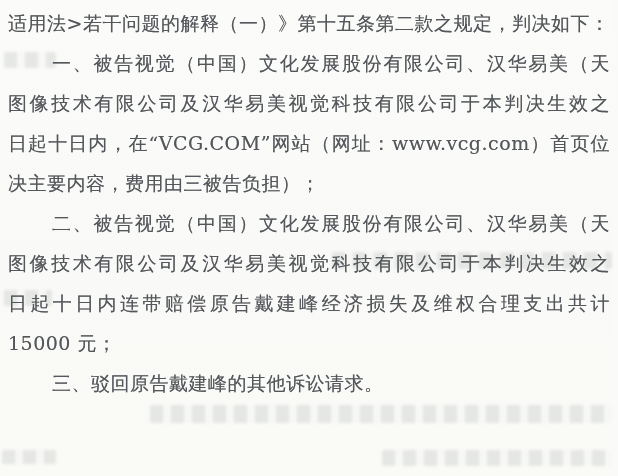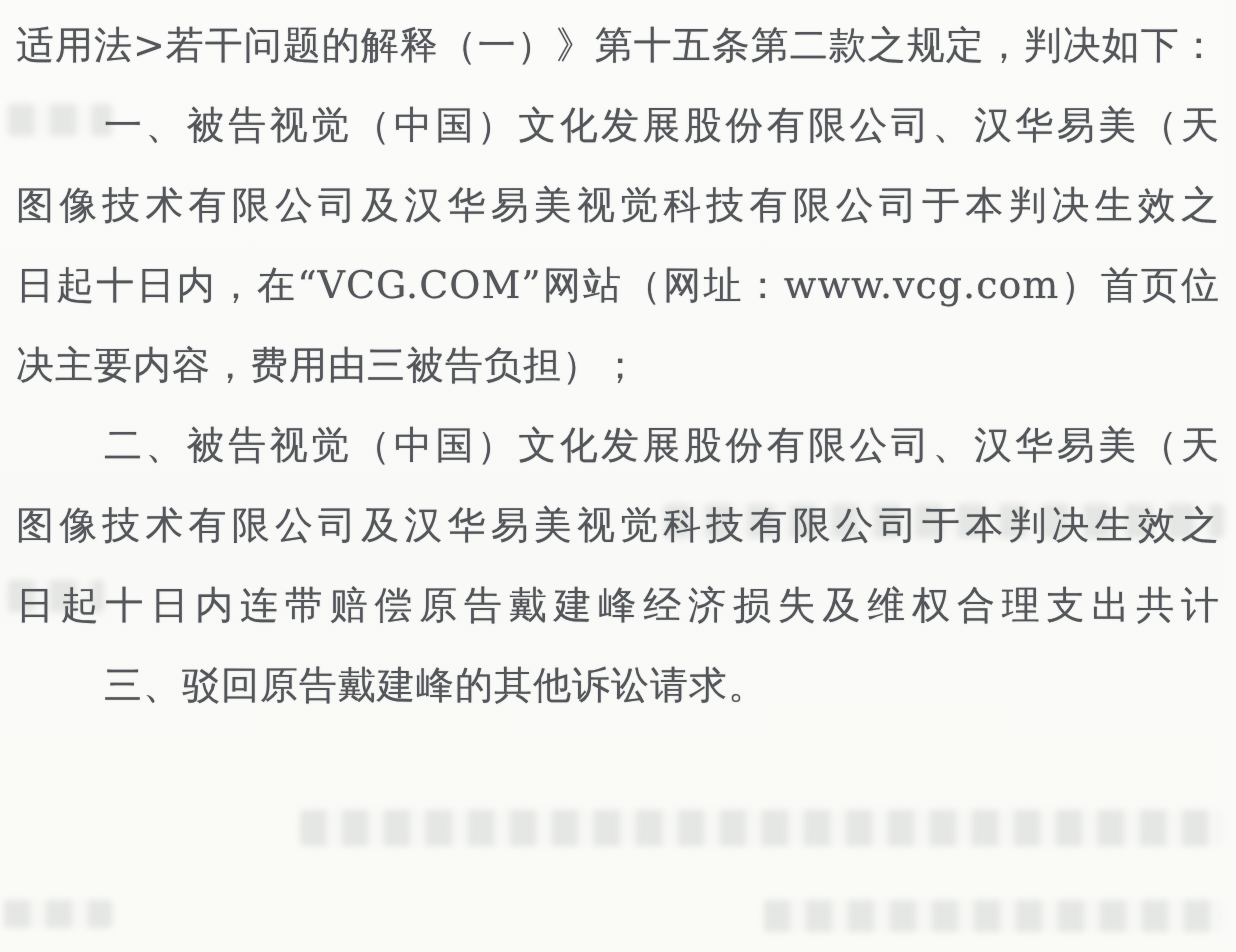--- a/index.html
+++ b/index.html
@@ -73,16 +73,17 @@
 
   <div class="textblock">
     <div class="line">适用法&gt;若干问题的解释（一）》第十五条第二款之规定，判决如下：</div>
     <div class="line j i">一、被告视觉（中国）文化发展股份有限公司、汉华易美（天津）</div>
     <div class="line j">图像技术有限公司及汉华易美视觉科技有限公司于本判决生效之</div>
     <div class="line j">日起十日内，在“VCG.COM”网站（网址：www.vcg.com）首页位置</div>
     <div class="line">决主要内容，费用由三被告负担）；</div>
     <div class="line j i">二、被告视觉（中国）文化发展股份有限公司、汉华易美（天津）</div>
     <div class="line j">图像技术有限公司及汉华易美视觉科技有限公司于本判决生效之</div>
     <div class="line j">日起十日内连带赔偿原告戴建峰经济损失及维权合理支出共计</div>
+    <div class="line">15000 元；</div>
     <div class="line i">三、驳回原告戴建峰的其他诉讼请求。</div>
   </div>
 
 </div>
 
 </body></html>

